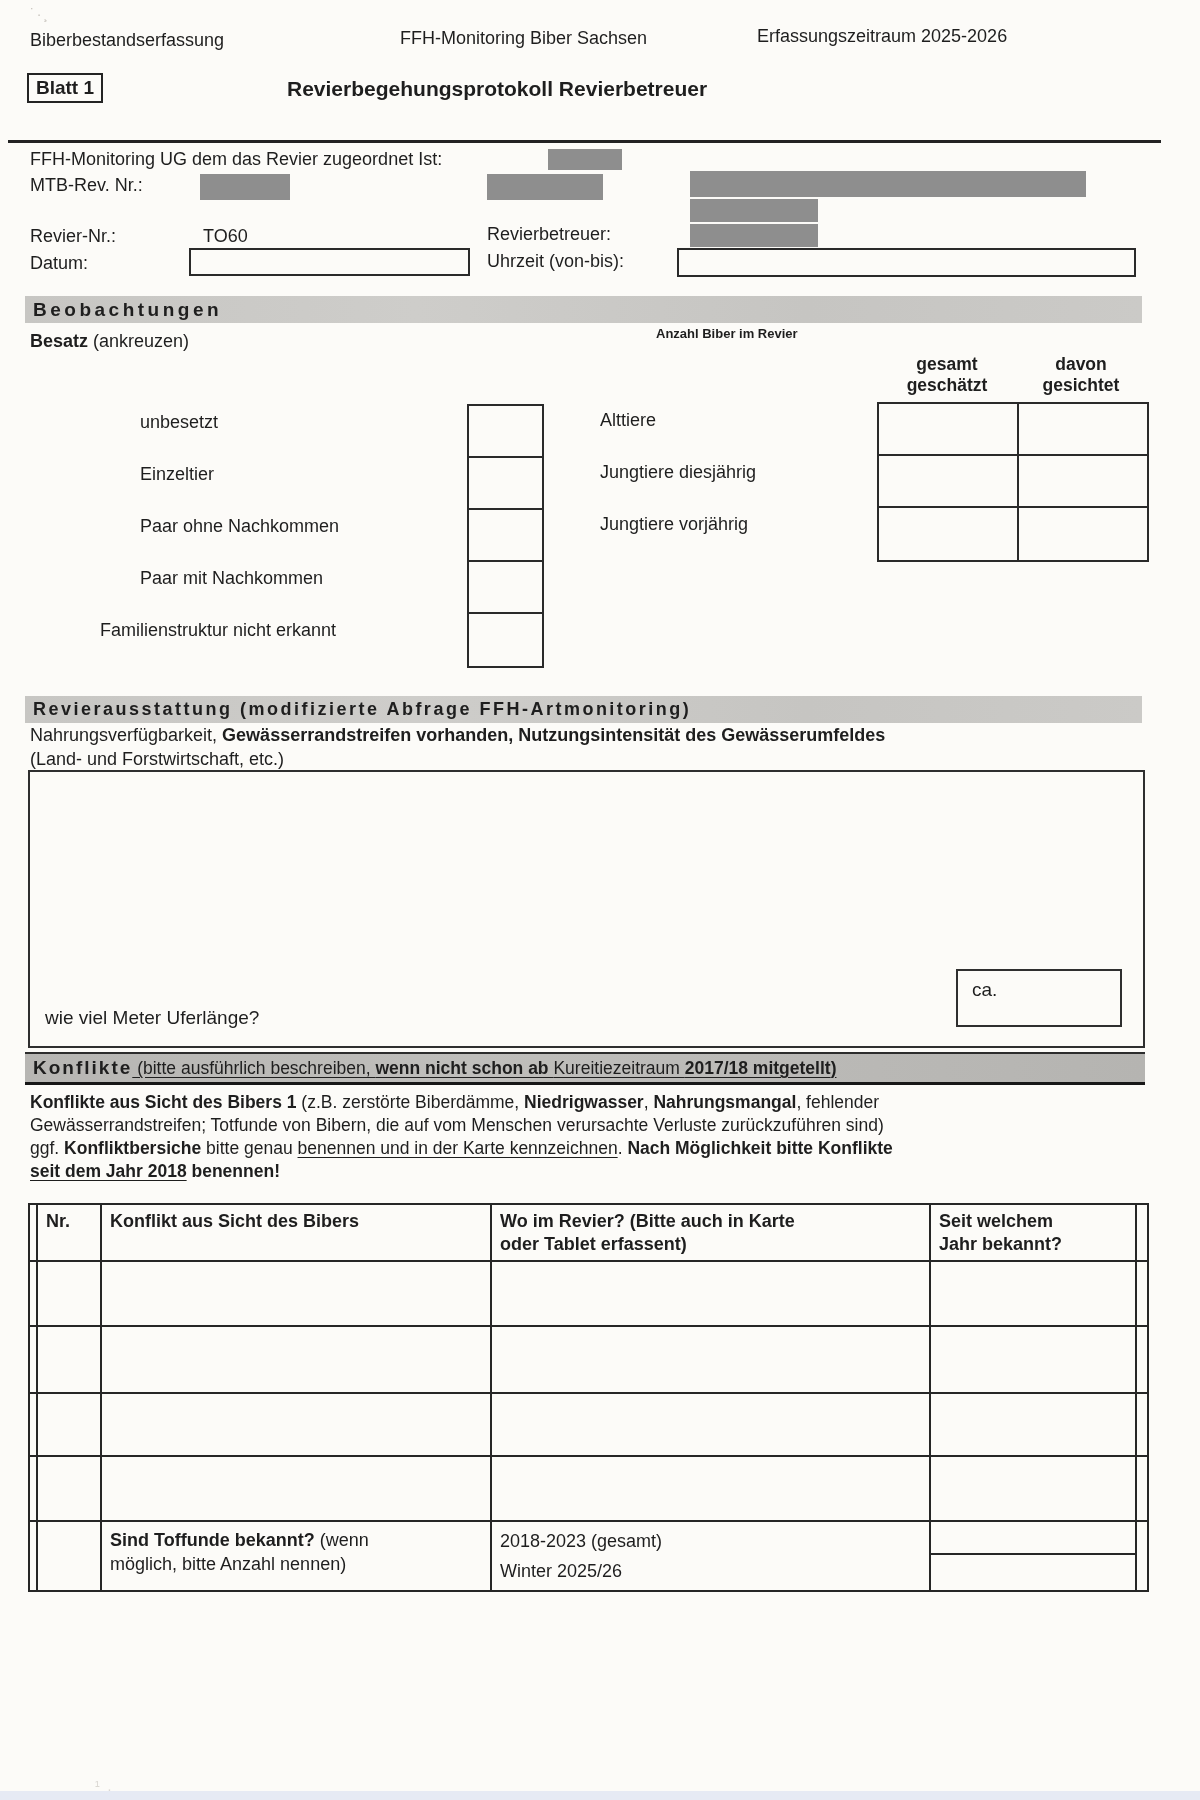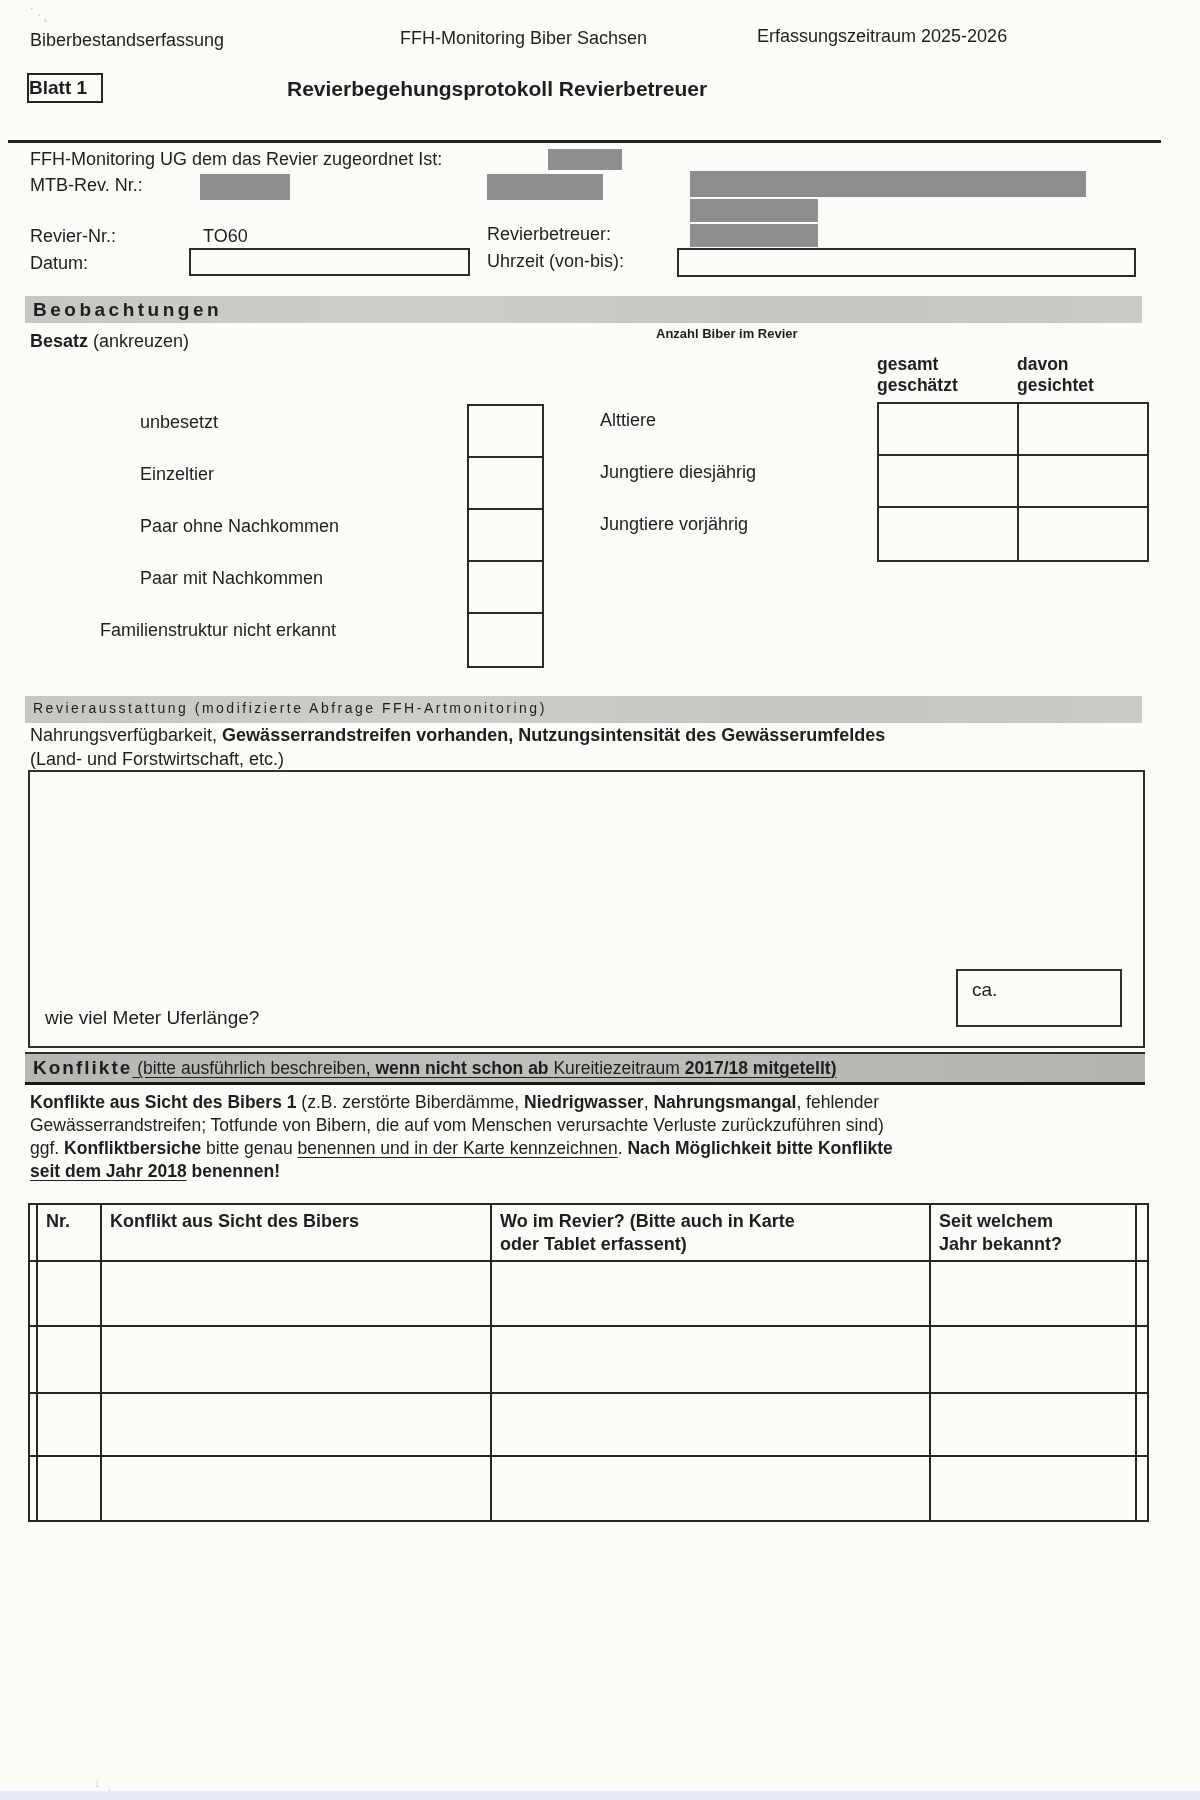--- a/index.html
+++ b/index.html
@@ -3,29 +3,29 @@
 <meta charset="utf-8">
 <style>
   *{box-sizing:border-box;margin:0;padding:0}
   html,body{background:#e9e7e4}
   .page{position:relative;width:1200px;height:1800px;margin:0 auto;background:#fcfbf8;
         font-family:"Liberation Sans","DejaVu Sans",sans-serif;color:#1e1e1e;overflow:hidden}
   .abs{position:absolute}
   .t{white-space:nowrap;color:#1e1e1e;font-size:18px;line-height:1.15}
   .b{font-weight:bold}
   .u{text-decoration:underline;text-underline-offset:3px}
-  .c{text-align:left}
+  .c{text-align:center}
   .r{text-align:left}
   
   .band{background:linear-gradient(90deg,#c7c6c3,#cecdca 35%,#c6c5c2 70%,#cbcac7);
         padding:3px 0 0 8px}
   .band-dark{background:linear-gradient(90deg,#b7b6b3,#bfbebb 40%,#b5b4b1);
         border-top:2px solid #2c2c2c;border-bottom:3px solid #171717;padding:3px 0 0 8px}
   .bandtxt{font-weight:bold;font-size:19px;letter-spacing:3.5px}
-  .bandtxt2{font-weight:normal;font-size:14px;letter-spacing:2.5px}
+  .bandtxt2{font-weight:bold;font-size:18px;letter-spacing:2.5px}
   
   .red{background:#8e8e8e}
   
   .inbox{border:2px solid #2a2a2a;background:transparent;font-family:inherit;font-size:18px;padding:0 6px}
   
   .hr{background:#232323}
   
   .cbcol{border:2px solid #2a2a2a}
   .cbcol>div{height:52px;border-bottom:2px solid #2a2a2a}
   .cbcol>div:last-child{border-bottom:none}
@@ -207,16 +207,33 @@
       <td class="strip"></td>
     </tr>
     <tr style="height:65px">
       <td class="strip"></td>
       <td></td>
       <td></td>
       <td></td>
       <td></td>
       <td class="strip"></td>
     </tr>
+    <tr style="height:70px">
+      <td class="strip"></td>
+      <td></td>
+      <td style="padding-top:6px">
+        <div style="line-height:24px"><span class="b">Sind Toffunde bekannt?</span><span> (wenn</span></div>
+        <div style="line-height:24px">möglich, bitte Anzahl nennen)</div>
+      </td>
+      <td class="r big" style="padding-right:12px">
+        <div>2018-2023 (gesamt)</div>
+        <div>Winter 2025/26</div>
+      </td>
+      <td class="split">
+        <div></div>
+        <div></div>
+      </td>
+      <td class="strip"></td>
+    </tr>
   </tbody>
     </table>
 
 </div>
 
 </body></html>

